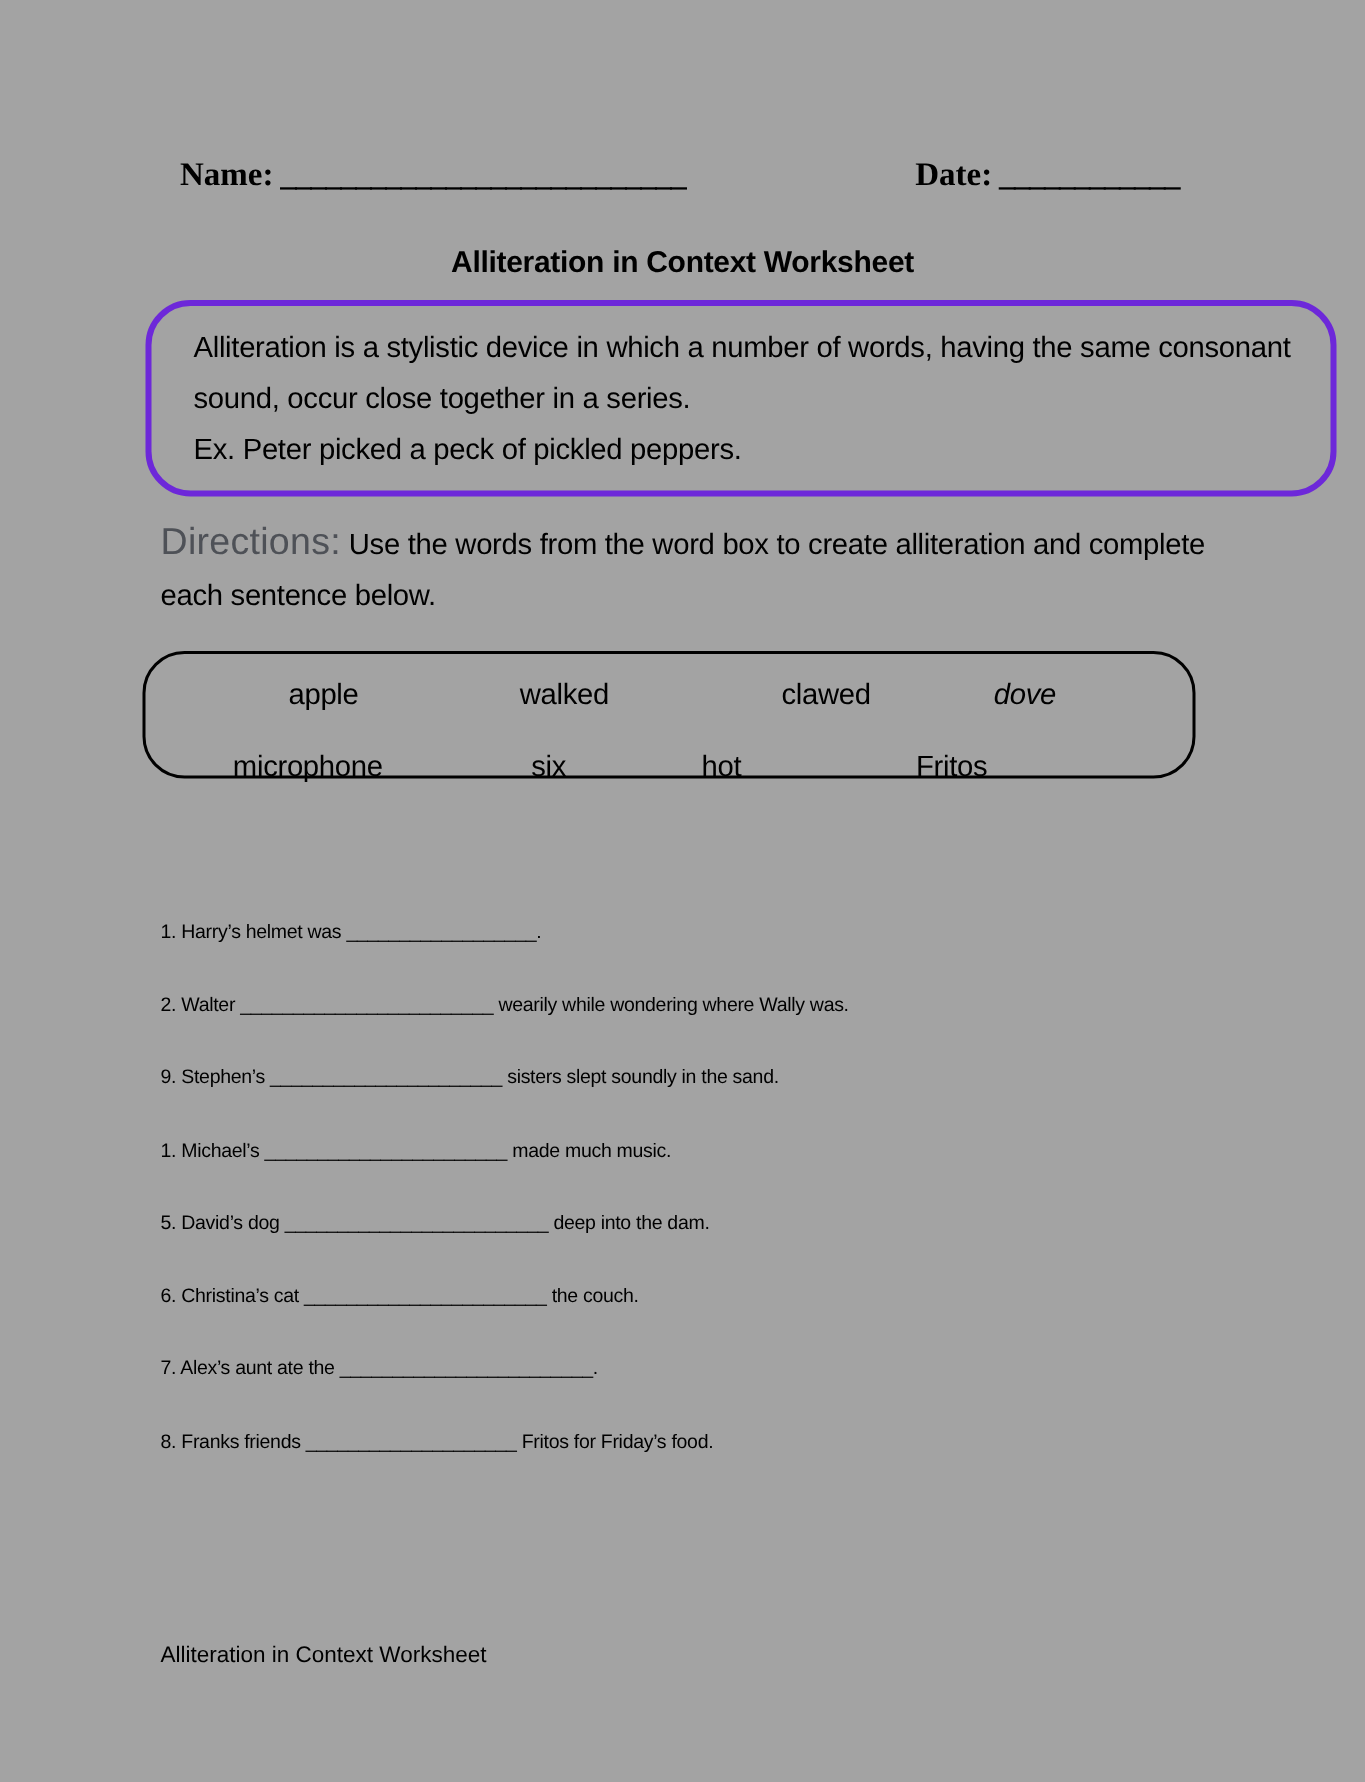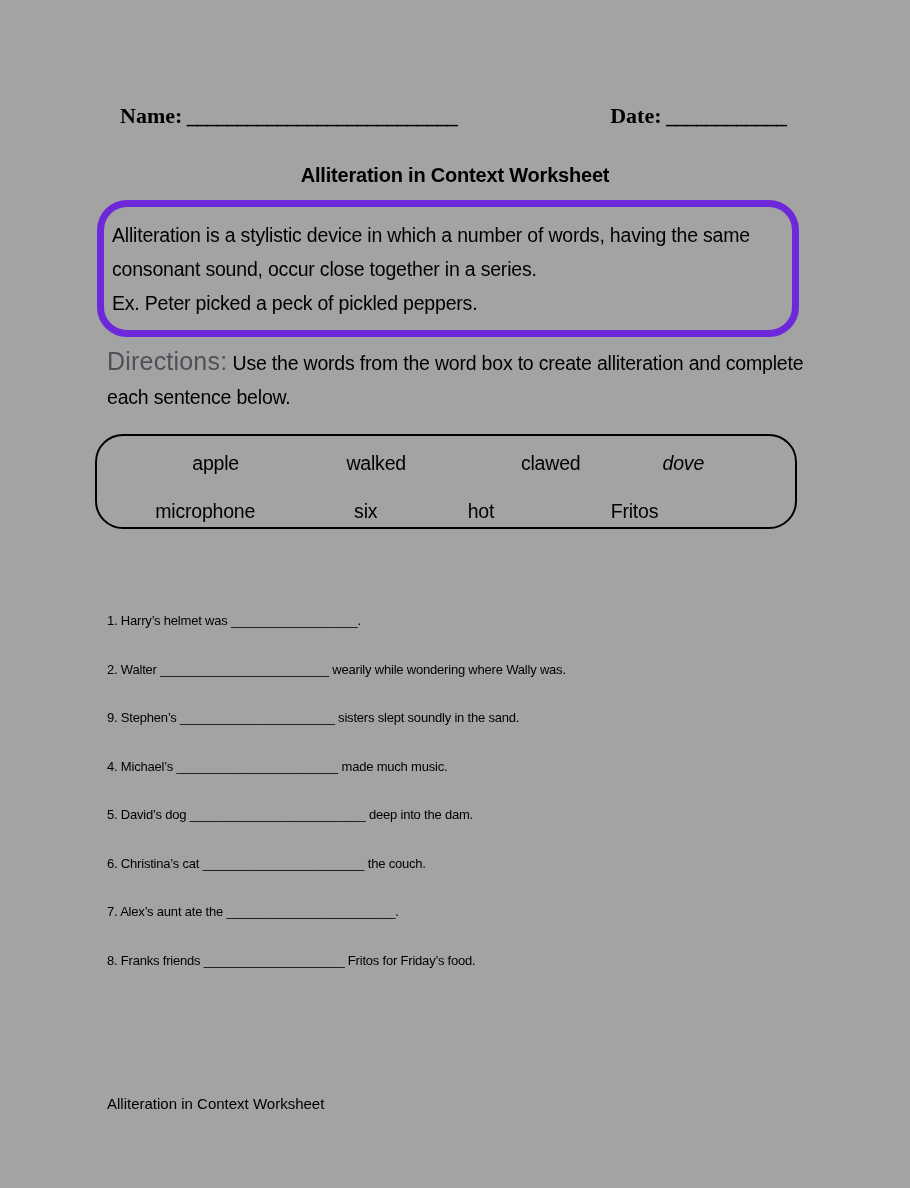--- a/index.html
+++ b/index.html
@@ -40,25 +40,25 @@
     text-align: center;
     font-weight: bold;
     font-size: 20px;
   }
 
   
   .def-box {
     position: absolute;
     top: 200px;
     left: 97px;
-    width: 702px;
+    width: 794px;
     min-height: 123px;
-    border: 7px solid #6d28d9;
+    border: 4px solid #6d28d9;
     border-radius: 30px;
-    padding: 11px 24px 10px 8px;
+    padding: 11px 24px 10px 28px;
     font-size: 19.5px;
     line-height: 34px;
   }
 
   
   .directions {
     position: absolute;
     top: 344px;
     left: 107px;
     width: 698px;
@@ -70,21 +70,21 @@
     font-size: 25px;
     letter-spacing: 0.2px;
   }
 
   
   .word-box {
     position: absolute;
     top: 434px;
     left: 95px;
     width: 702px;
-    height: 95px;
+    height: 85px;
     border: 2px solid #000000;
     border-radius: 28px;
     font-size: 19.5px;
   }
   .word-box .word { position: absolute; transform: translateX(-50%); white-space: nowrap; }
   .word-box .r1 { top: 16px; }
   .word-box .r2 { top: 64px; }
   .word-box .r1.w1 { left: 17%; }
   .word-box .r1.w2 { left: 40%; }
   .word-box .r1.w3 { left: 65%; }
@@ -143,21 +143,21 @@
     <span class="word r2 w1">microphone</span>
     <span class="word r2 w2">six</span>
     <span class="word r2 w3">hot</span>
     <span class="word r2 w4">Fritos</span>
   </div>
 
   <div class="sentences">
     <p>1. Harry’s helmet was __________________.</p>
     <p>2. Walter ________________________ wearily while wondering where Wally was.</p>
     <p>9. Stephen’s ______________________ sisters slept soundly in the sand.</p>
-    <p>4. Michael’s _______________________ made much music.</p>
+    <p>1. Michael’s _______________________ made much music.</p>
     <p>5. David’s dog _________________________ deep into the dam.</p>
     <p>6. Christina’s cat _______________________ the couch.</p>
     <p>7. Alex’s aunt ate the ________________________.</p>
     <p>8. Franks friends ____________________ Fritos for Friday’s food.</p>
   </div>
 
   <div class="footer">Alliteration in Context Worksheet</div>
 
 </div>
 

